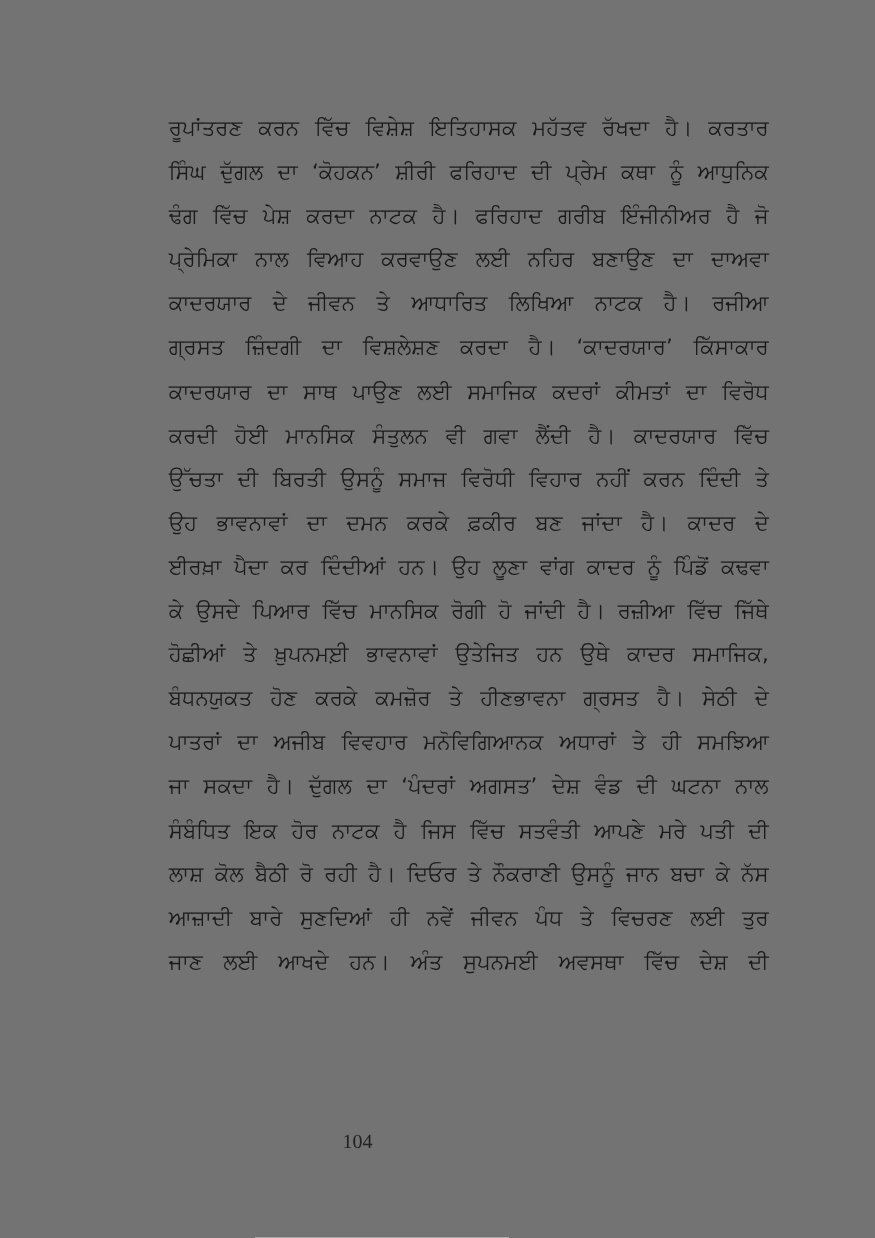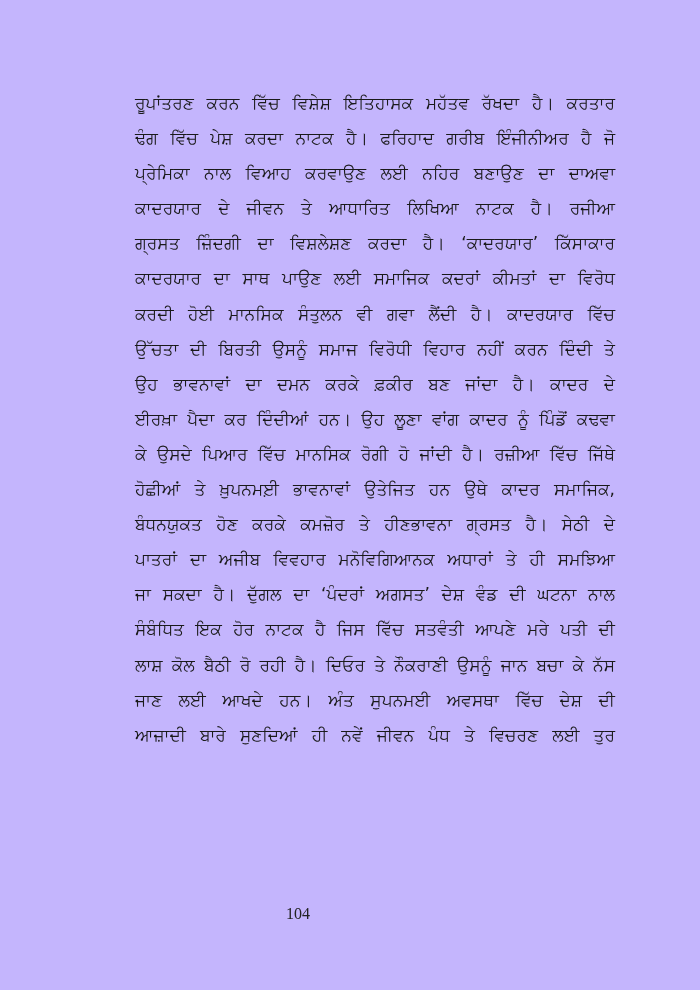--- a/index.html
+++ b/index.html
@@ -12,21 +12,21 @@
       height: 990px;
       position: relative;
       overflow: hidden;
     }
     .page {
       position: absolute;
       left: 0;
       top: 0;
       width: 700px;
       height: 990px;
-      background: #c4b5fd;
+      background: #737373;
     }
     .body-text {
       position: absolute;
       left: 135px;
       top: 86px;
       width: 480px;
     }
     .line {
       display: block;
       height: 35.1px;
@@ -34,48 +34,49 @@
       font-family: "DejaVu Sans", sans-serif;
       font-size: 17px;
       color: #1a1a1a;
       text-align: justify;
       text-align-last: justify;
       white-space: nowrap;
       overflow: visible;
     }
     .page-number {
       position: absolute;
-      left: 12px;
+      left: 0;
       width: 572px;
       top: 905px;
       text-align: center;
       font-family: "Liberation Serif", "DejaVu Serif", serif;
       font-size: 16px;
       color: #222222;
     }
   </style>
 </head>
 <body>
 
 <div class="page">
   <div class="body-text">
     <span class="line">ਰੂਪਾਂਤਰਣ ਕਰਨ ਵਿੱਚ ਵਿਸ਼ੇਸ਼ ਇਤਿਹਾਸਕ ਮਹੱਤਵ ਰੱਖਦਾ ਹੈ। ਕਰਤਾਰ</span>
+    <span class="line">ਸਿੰਘ ਦੁੱਗਲ ਦਾ ‘ਕੋਹਕਨ’ ਸ਼ੀਰੀ ਫਰਿਹਾਦ ਦੀ ਪ੍ਰੇਮ ਕਥਾ ਨੂੰ ਆਧੁਨਿਕ</span>
     <span class="line">ਢੰਗ ਵਿੱਚ ਪੇਸ਼ ਕਰਦਾ ਨਾਟਕ ਹੈ। ਫਰਿਹਾਦ ਗਰੀਬ ਇੰਜੀਨੀਅਰ ਹੈ ਜੋ</span>
     <span class="line">ਪ੍ਰੇਮਿਕਾ ਨਾਲ ਵਿਆਹ ਕਰਵਾਉਣ ਲਈ ਨਹਿਰ ਬਣਾਉਣ ਦਾ ਦਾਅਵਾ</span>
     <span class="line">ਕਾਦਰਯਾਰ ਦੇ ਜੀਵਨ ਤੇ ਆਧਾਰਿਤ ਲਿਖਿਆ ਨਾਟਕ ਹੈ। ਰਜੀਆ</span>
     <span class="line">ਗ੍ਰਸਤ ਜ਼ਿੰਦਗੀ ਦਾ ਵਿਸ਼ਲੇਸ਼ਣ ਕਰਦਾ ਹੈ। ‘ਕਾਦਰਯਾਰ’ ਕਿੱਸਾਕਾਰ</span>
     <span class="line">ਕਾਦਰਯਾਰ ਦਾ ਸਾਥ ਪਾਉਣ ਲਈ ਸਮਾਜਿਕ ਕਦਰਾਂ ਕੀਮਤਾਂ ਦਾ ਵਿਰੋਧ</span>
     <span class="line">ਕਰਦੀ ਹੋਈ ਮਾਨਸਿਕ ਸੰਤੁਲਨ ਵੀ ਗਵਾ ਲੈਂਦੀ ਹੈ। ਕਾਦਰਯਾਰ ਵਿੱਚ</span>
     <span class="line">ਉੱਚਤਾ ਦੀ ਬਿਰਤੀ ਉਸਨੂੰ ਸਮਾਜ ਵਿਰੋਧੀ ਵਿਹਾਰ ਨਹੀਂ ਕਰਨ ਦਿੰਦੀ ਤੇ</span>
     <span class="line">ਉਹ ਭਾਵਨਾਵਾਂ ਦਾ ਦਮਨ ਕਰਕੇ ਫ਼ਕੀਰ ਬਣ ਜਾਂਦਾ ਹੈ। ਕਾਦਰ ਦੇ</span>
     <span class="line">ਈਰਖ਼ਾ ਪੈਦਾ ਕਰ ਦਿੰਦੀਆਂ ਹਨ। ਉਹ ਲੂਣਾ ਵਾਂਗ ਕਾਦਰ ਨੂੰ ਪਿੰਡੋਂ ਕਢਵਾ</span>
     <span class="line">ਕੇ ਉਸਦੇ ਪਿਆਰ ਵਿੱਚ ਮਾਨਸਿਕ ਰੋਗੀ ਹੋ ਜਾਂਦੀ ਹੈ। ਰਜ਼ੀਆ ਵਿੱਚ ਜਿੱਥੇ</span>
     <span class="line">ਹੋਛੀਆਂ ਤੇ ਖ਼ੁਪਨਮਈ਼ ਭਾਵਨਾਵਾਂ ਉਤੇਜਿਤ ਹਨ ਉਥੇ ਕਾਦਰ ਸਮਾਜਿਕ,</span>
     <span class="line">ਬੰਧਨਯੁਕਤ ਹੋਣ ਕਰਕੇ ਕਮਜ਼ੋਰ ਤੇ ਹੀਣਭਾਵਨਾ ਗ੍ਰਸਤ ਹੈ। ਸੇਠੀ ਦੇ</span>
     <span class="line">ਪਾਤਰਾਂ ਦਾ ਅਜੀਬ ਵਿਵਹਾਰ ਮਨੋਵਿਗਿਆਨਕ ਅਧਾਰਾਂ ਤੇ ਹੀ ਸਮਝਿਆ</span>
     <span class="line">ਜਾ ਸਕਦਾ ਹੈ। ਦੁੱਗਲ ਦਾ ‘ਪੰਦਰਾਂ ਅਗਸਤ’ ਦੇਸ਼ ਵੰਡ ਦੀ ਘਟਨਾ ਨਾਲ</span>
     <span class="line">ਸੰਬੰਧਿਤ ਇਕ ਹੋਰ ਨਾਟਕ ਹੈ ਜਿਸ ਵਿੱਚ ਸਤਵੰਤੀ ਆਪਣੇ ਮਰੇ ਪਤੀ ਦੀ</span>
     <span class="line">ਲਾਸ਼ ਕੋਲ ਬੈਠੀ ਰੋ ਰਹੀ ਹੈ। ਦਿਓਰ ਤੇ ਨੌਕਰਾਣੀ ਉਸਨੂੰ ਜਾਨ ਬਚਾ ਕੇ ਨੱਸ</span>
+    <span class="line">ਆਜ਼ਾਦੀ ਬਾਰੇ ਸੁਣਦਿਆਂ ਹੀ ਨਵੇਂ ਜੀਵਨ ਪੰਧ ਤੇ ਵਿਚਰਣ ਲਈ ਤੁਰ</span>
     <span class="line">ਜਾਣ ਲਈ ਆਖਦੇ ਹਨ। ਅੰਤ ਸੁਪਨਮਈ ਅਵਸਥਾ ਵਿੱਚ ਦੇਸ਼ ਦੀ</span>
-    <span class="line">ਆਜ਼ਾਦੀ ਬਾਰੇ ਸੁਣਦਿਆਂ ਹੀ ਨਵੇਂ ਜੀਵਨ ਪੰਧ ਤੇ ਵਿਚਰਣ ਲਈ ਤੁਰ</span>
   </div>
   <div class="page-number">104</div>
 </div>
 
 </body></html>

